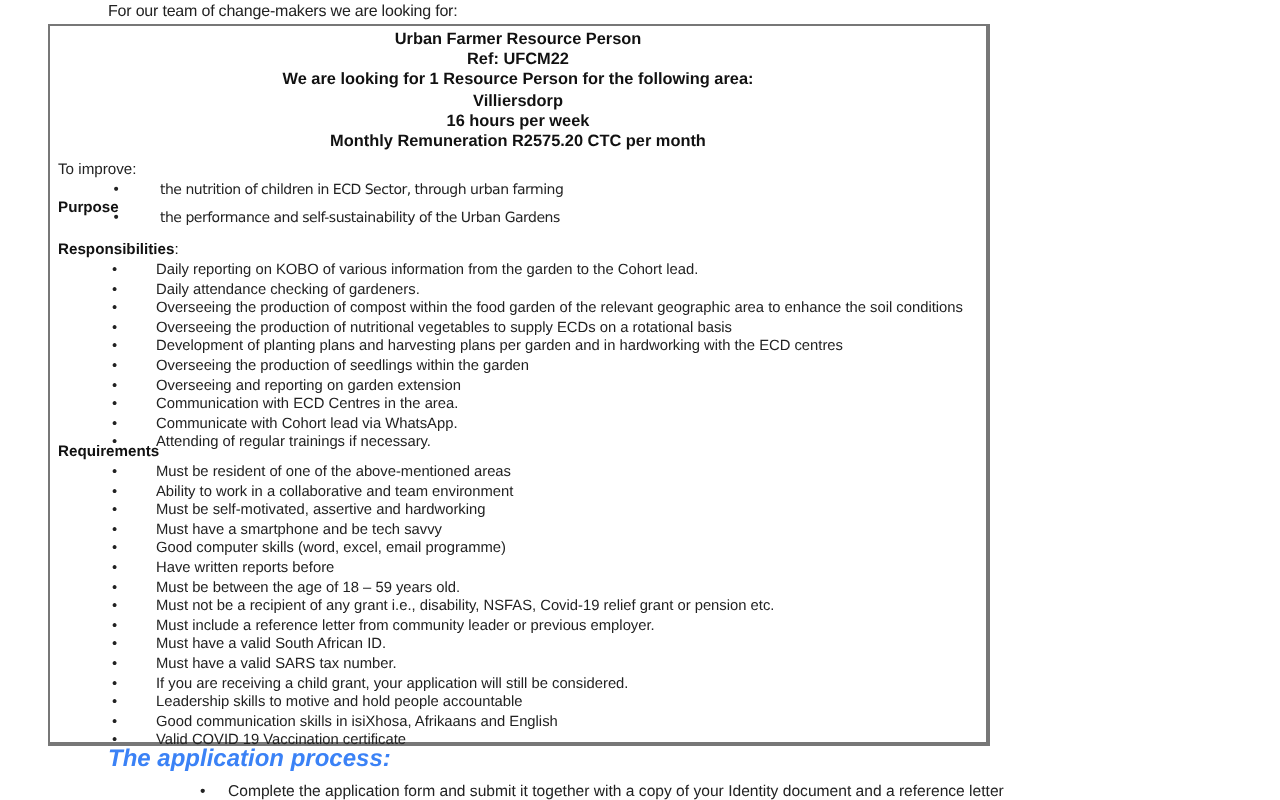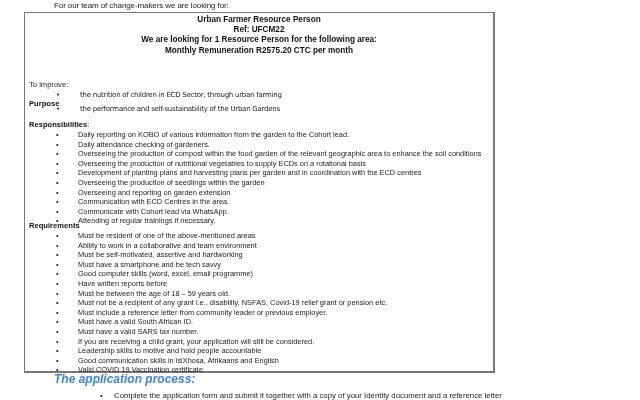--- a/index.html
+++ b/index.html
@@ -47,20 +47,22 @@
 </head>
 <body>
 
 <div class="intro">For our team of change-makers we are looking for:</div>
 
 <div class="box">
   <div class="header">
     <div>Urban Farmer Resource Person</div>
     <div>Ref: UFCM22</div>
     <div>We are looking for 1 Resource Person for the following area:</div>
+    <div>Villiersdorp</div>
+    <div>16 hours per week</div>
     <div>Monthly Remuneration R2575.20 CTC per month</div>
   </div>
 
   <div class="sec-title" style="top:57px;margin-top:29px;">Purpose</div>
   <div class="plain" style="top:67px;text-align:right;">To improve:</div>
   <ul class="blist calibri" style="top:78px;">
     <li>
         <span class="bul">•</span>
         <span class="txt">the nutrition of children in ECD Sector, through urban farming</span>
       </li>
@@ -83,21 +85,21 @@
     <li>
         <span class="bul">•</span>
         <span class="txt">Overseeing the production of compost within the food garden of the relevant geographic area to enhance the soil conditions</span>
       </li>
     <li>
         <span class="bul">•</span>
         <span class="txt">Overseeing the production of nutritional vegetables to supply ECDs on a rotational basis</span>
       </li>
     <li>
         <span class="bul">•</span>
-        <span class="txt">Development of planting plans and harvesting plans per garden and in coordination with the ECD centres</span>
+        <span class="txt">Development of planting plans and harvesting plans per garden and in hardworking with the ECD centres</span>
       </li>
     <li>
         <span class="bul">•</span>
         <span class="txt">Overseeing the production of seedlings within the garden</span>
       </li>
     <li>
         <span class="bul">•</span>
         <span class="txt">Overseeing and reporting on garden extension</span>
       </li>
     <li>

